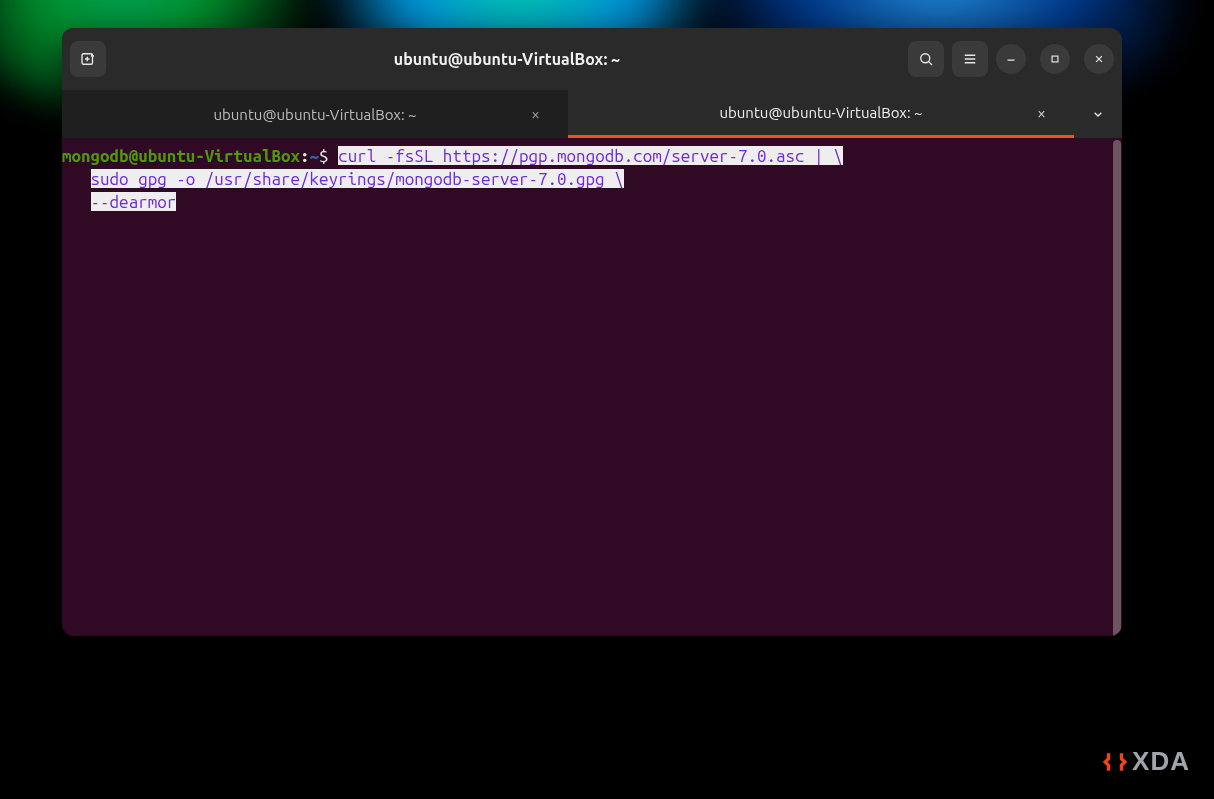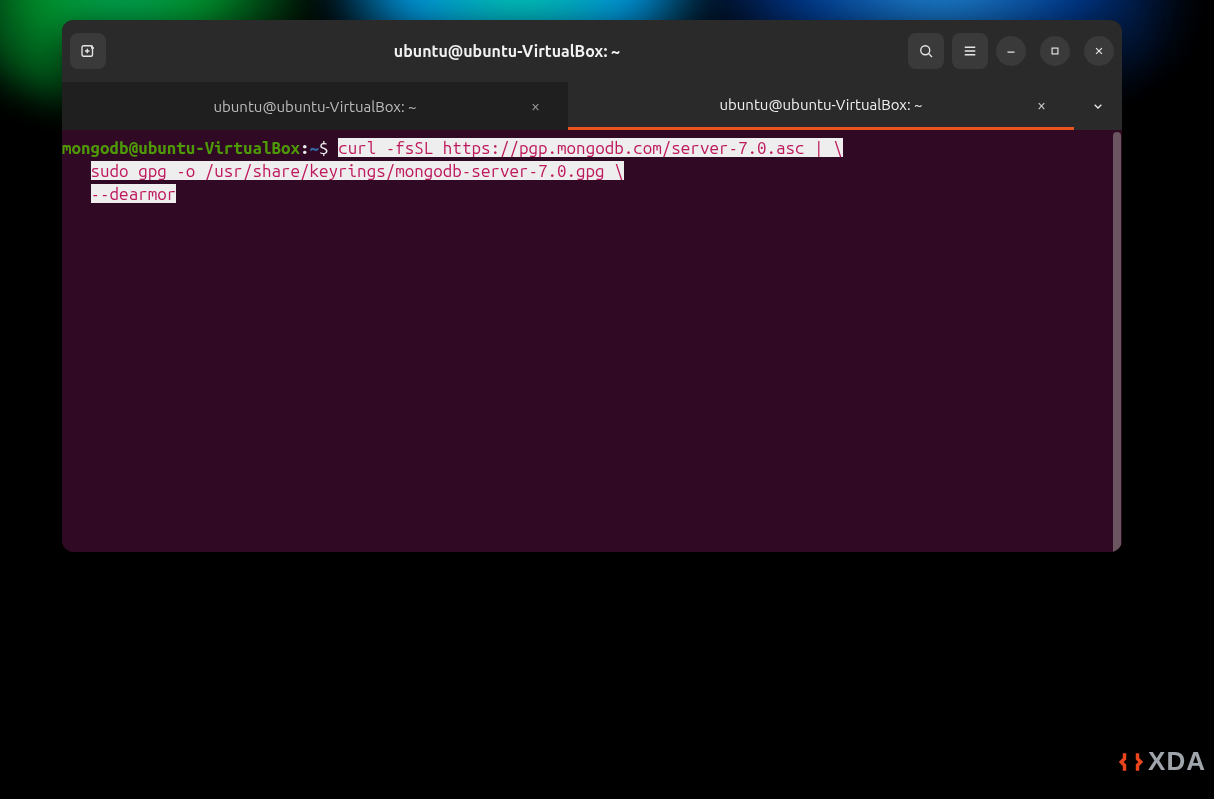--- a/index.html
+++ b/index.html
@@ -22,23 +22,23 @@
   .wisp1 { width: 420px; height: 220px; left: -40px; top: -120px;
            background: radial-gradient(circle at 40% 40%, #00c26a 0%, #0a3 30%, transparent 70%); transform: rotate(-12deg); }
   .wisp2 { width: 520px; height: 260px; left: 260px; top: -160px;
            background: radial-gradient(circle at 50% 50%, #00f0c8 0%, #0af 40%, transparent 70%); transform: rotate(8deg); }
   .wisp3 { width: 640px; height: 320px; left: 620px; top: -200px;
            background: radial-gradient(circle at 50% 50%, #2aa8ff 0%, #0040a0 40%, transparent 72%); transform: rotate(-5deg); }
 
   .window {
     position: absolute;
     left: 62px;
-    top: 20px;
+    top: 28px;
     width: 1060px;
-    height: 532px;
+    height: 608px;
     border-radius: 12px;
     overflow: hidden;
     box-shadow: 0 10px 40px rgba(0,0,0,0.7);
     display: flex;
     flex-direction: column;
     background: #300a24;
   }
   .titlebar {
     height: 62px;
     background: #2a2a2a;
@@ -136,25 +136,25 @@
     left: 1px; right: 1px;
     top: 2px;
     height: 592px;
     background: #6a5560;
     border-radius: 4px;
   }
   .p-user { color: #4e9a06; font-weight: bold; }
   .p-colon { color: #eee; font-weight: bold; }
   .p-path { color: #3465a4; font-weight: bold; }
   .p-sym  { color: #eee; }
-  .sel { background: #eeeeee; color: #be185d; }
+  .sel { background: #eeeeee; color: #6d28d9; }
 
   .watermark {
     position: absolute;
-    right: 8px;
+    right: 24px;
     bottom: 22px;
     display: flex;
     align-items: center;
     gap: 4px;
     opacity: 0.92;
     pointer-events: none;
   }
   .watermark svg { width: 26px; height: 26px; }
   .watermark span {
     font-family: "Segoe UI", sans-serif;

